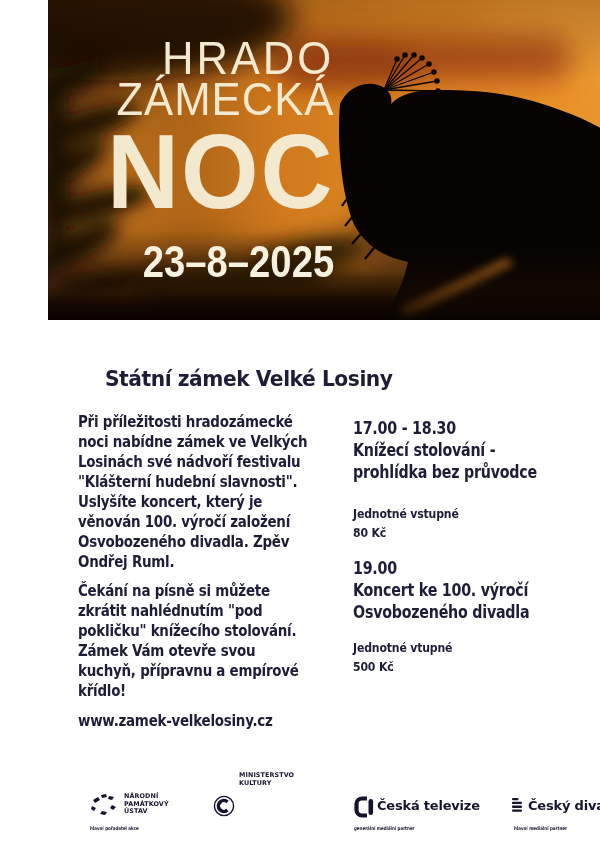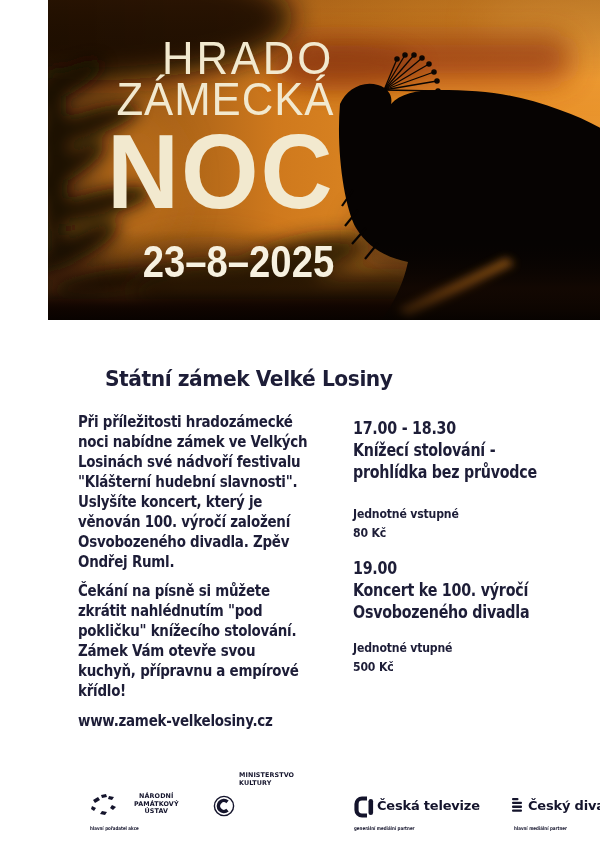--- a/index.html
+++ b/index.html
@@ -182,21 +182,21 @@
   <div class="edge-line"></div>
 
   <svg style="position:absolute;left:42px;top:792px;" width="30" height="25" viewBox="0 0 30 25" aria-hidden="true" fill="#14142c">
     <polygon points="3,8 8,5 10,8 5,11"></polygon>
     <polygon points="11,3 16,2 17,5 12,6"></polygon>
     <polygon points="19,4 24,5 22,8 18,7"></polygon>
     <polygon points="22,13 26,15 23,18 20,16"></polygon>
     <polygon points="12,19 17,20 15,23 10,22"></polygon>
     <polygon points="2,14 6,16 4,19 1,17"></polygon>
   </svg>
-  <div class="logo-name" style="left:86px;top:793px;text-align:center;">NÁRODNÍ
+  <div class="logo-name" style="left:76px;top:793px;">NÁRODNÍ
 PAMÁTKOVÝ
 ÚSTAV</div>
   <div class="tagline" style="left:42px;top:825px;">hlavní pořadatel akce</div>
 
   <svg style="position:absolute;left:165px;top:795px;" width="22" height="22" viewBox="0 0 22 22" aria-hidden="true">
     <circle cx="11" cy="11" r="9.6" fill="none" stroke="#14142c" stroke-width="1.4"></circle>
     <path d="M14.5,6.8 A5.5,5.5 0 1 0 14.5,15.2" fill="none" stroke="#14142c" stroke-width="3.6"></path>
   </svg>
   <div class="logo-name" style="left:191px;top:772px;">MINISTERSTVO
 KULTURY</div>

